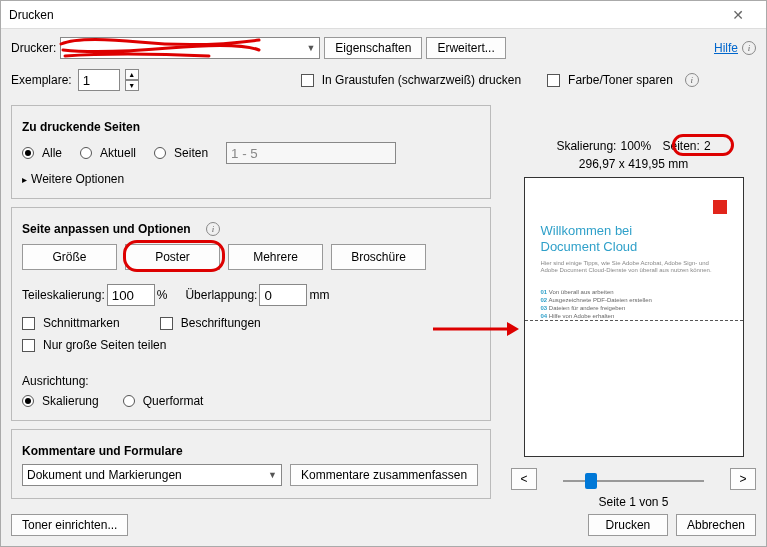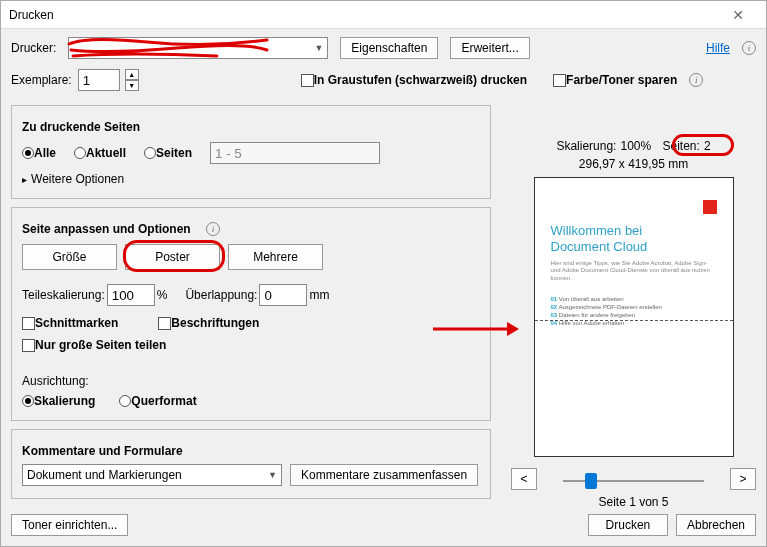--- a/index.html
+++ b/index.html
@@ -9,31 +9,31 @@
   .titlebar .close { width:40px; text-align:center; color:#666; cursor:default; font-size:14px; }
   .body { position:absolute; top:28px; left:0; right:0; bottom:0; padding:8px 10px 10px 10px; }
   .row { display:flex; align-items:center; gap:6px; }
   .btn { background:#fdfdfd; border:1px solid #999; padding:3px 10px; min-height:22px; display:inline-flex; align-items:center; justify-content:center; }
   .input { background:#fff; border:1px solid #888; height:22px; padding:0 4px; }
   .select { background:#fff; border:1px solid #888; height:22px; width:260px; display:flex; align-items:center; justify-content:space-between; padding:0 4px;}
   .select .arrow { font-size:9px; color:#555; }
   .num { width:42px; }
   .spin { display:flex; flex-direction:column; margin-left:-1px;}
   .spin div { width:14px; height:11px; border:1px solid #888; background:#fdfdfd; font-size:7px; display:flex; align-items:center; justify-content:center; line-height:1;}
-  .check { display:inline-flex; align-items:center; gap:0;font-weight:bold; }
+  .check { display:inline-flex; align-items:center; gap:8px; }
   .check .box { width:13px; height:13px; border:1px solid #555; background:#fff; }
   .radio .dot { width:12px; height:12px; border:1px solid #555; border-radius:50%; background:#fff; display:inline-flex; align-items:center; justify-content:center;}
   .radio.sel .dot::after{ content:""; width:6px; height:6px; background:#000; border-radius:50%; }
   .link { color:#0066cc; text-decoration:underline; }
   .info { display:inline-flex; width:14px; height:14px; border:1px solid #888; border-radius:50%; align-items:center; justify-content:center; font-size:9px; color:#666; font-style:italic; font-family:Georgia,serif;}
   .groupbox { border:1px solid #bbb; background:#f0f0f0; padding:14px 10px 12px 10px; margin-top:8px; }
   .left-col { position:absolute; left:10px; top:76px; width:480px; }
   .right-col { position:absolute; right:10px; top:110px; width:245px; }
   .tabbtn { width:95px; height:26px; }
-  .preview { width:200px; height:280px; border:1px solid #333; background:#fff; margin:6px auto 0 auto; position:relative; padding:45px 16px 10px 16px; font-size:7px; overflow:hidden;}
+  .preview { width:220px; height:280px; border:1px solid #333; background:#fff; margin:6px auto 0 auto; position:relative; padding:45px 16px 10px 16px; font-size:7px; overflow:hidden;}
   .preview .adobe { position:absolute; top:22px; right:16px; width:14px; height:14px; background:#e1251b; }
   .preview h2 { color:#2fa0c9; font-weight:400; font-size:13px; margin:0 0 6px 0; line-height:1.2;}
   .preview .sub { color:#888; font-size:6px; line-height:1.2; margin-bottom:14px;}
   .preview .li { color:#666; font-size:6px; margin:2px 0;}
   .preview .li b{ color:#2fa0c9; font-weight:700;}
   .preview .dash { position:absolute; left:0; right:0; top:142px; border-top:1px dashed #555; }
   .slider { position:relative; height:16px; margin:6px 20px 2px 20px;}
   .slider .track{ position:absolute; top:7px; left:0; right:0; height:2px; background:#999;}
   .slider .thumb{ position:absolute; top:0; left:22px; width:12px; height:16px; background:#0078d7; border-radius:2px;}
   .navbtn{ width:26px; height:22px; }
@@ -48,21 +48,21 @@
 <body>
 
 <div class="window">
   <div class="titlebar">
     <span>Drucken</span>
     <span class="close">✕</span>
   </div>
 
   <div class="body">
 
-    <div class="row" style="gap:12px;">
+    <div class="row" style="gap:4px;">
       <span>Drucker:</span>
       <div class="select" style="position:relative;">
         <span></span>
         <span class="arrow">▼</span>
 
         <svg class="scribble" width="210" height="24" style="left:-2px; top:-4px;">
           <path d="M2 10 Q20 2 80 8 T200 6 M4 16 Q40 20 110 14 T200 16 M6 22 Q60 18 150 22" stroke="#d00" stroke-width="3" fill="none" stroke-linecap="round"></path>
         </svg>
       </div>
       <div class="btn">Eigenschaften</div>
@@ -115,20 +115,21 @@
           <span>Weitere Optionen</span>
         </div>
       </div>
 
       <div class="groupbox">
         <div class="row"><span class="bold">Seite anpassen und Optionen</span>&nbsp;<span class="info">i</span></div>
         <div class="row" style="margin-top:8px; gap:8px; position:relative;">
           <div class="btn tabbtn">Größe</div>
           <div class="btn tabbtn">Poster</div>
           <div class="btn tabbtn">Mehrere</div>
+          <div class="btn tabbtn">Broschüre</div>
           <span class="red-circle" style="left:101px; top:-4px; width:102px; height:32px;"></span>
         </div>
         <div class="row" style="margin-top:14px; gap:2px;">
           <span>Teileskalierung:</span>
           <input class="input" style="width: 48px;" value="100">
           <span>%</span>
           <span style="width:14px"></span>
           <span>Überlappung:</span>
           <input class="input" style="width: 48px;" value="0">
           <span>mm</span>

